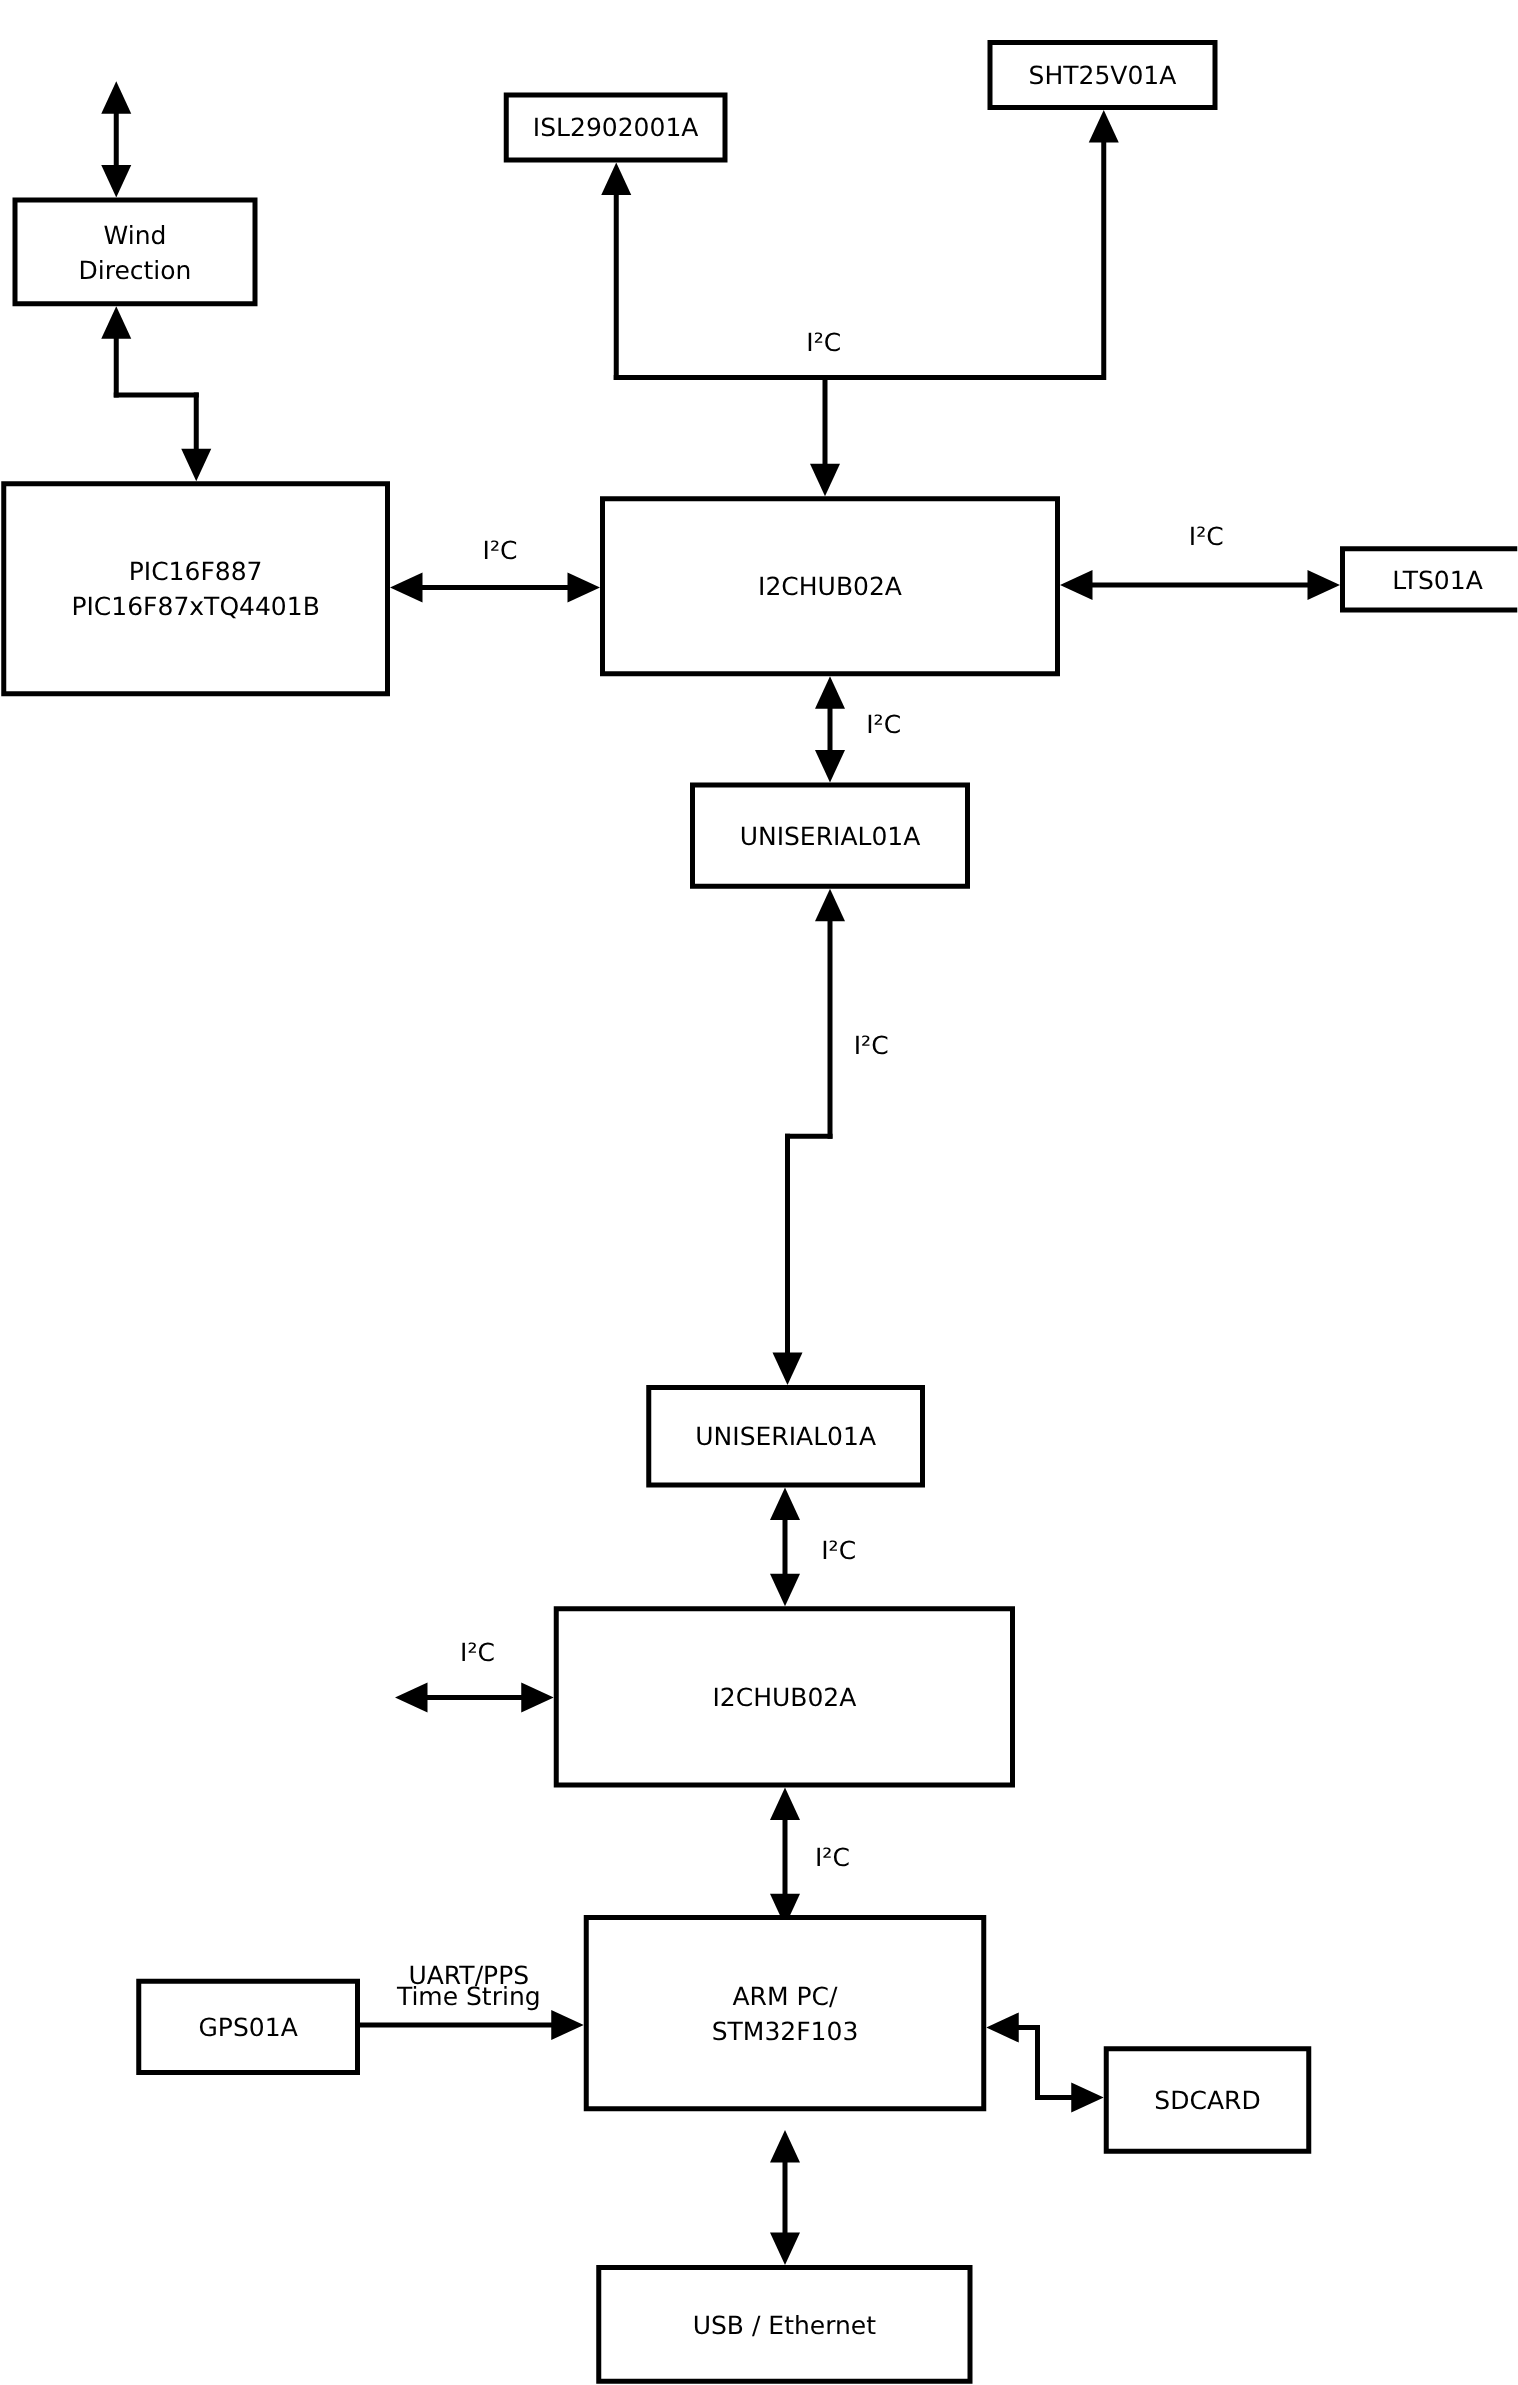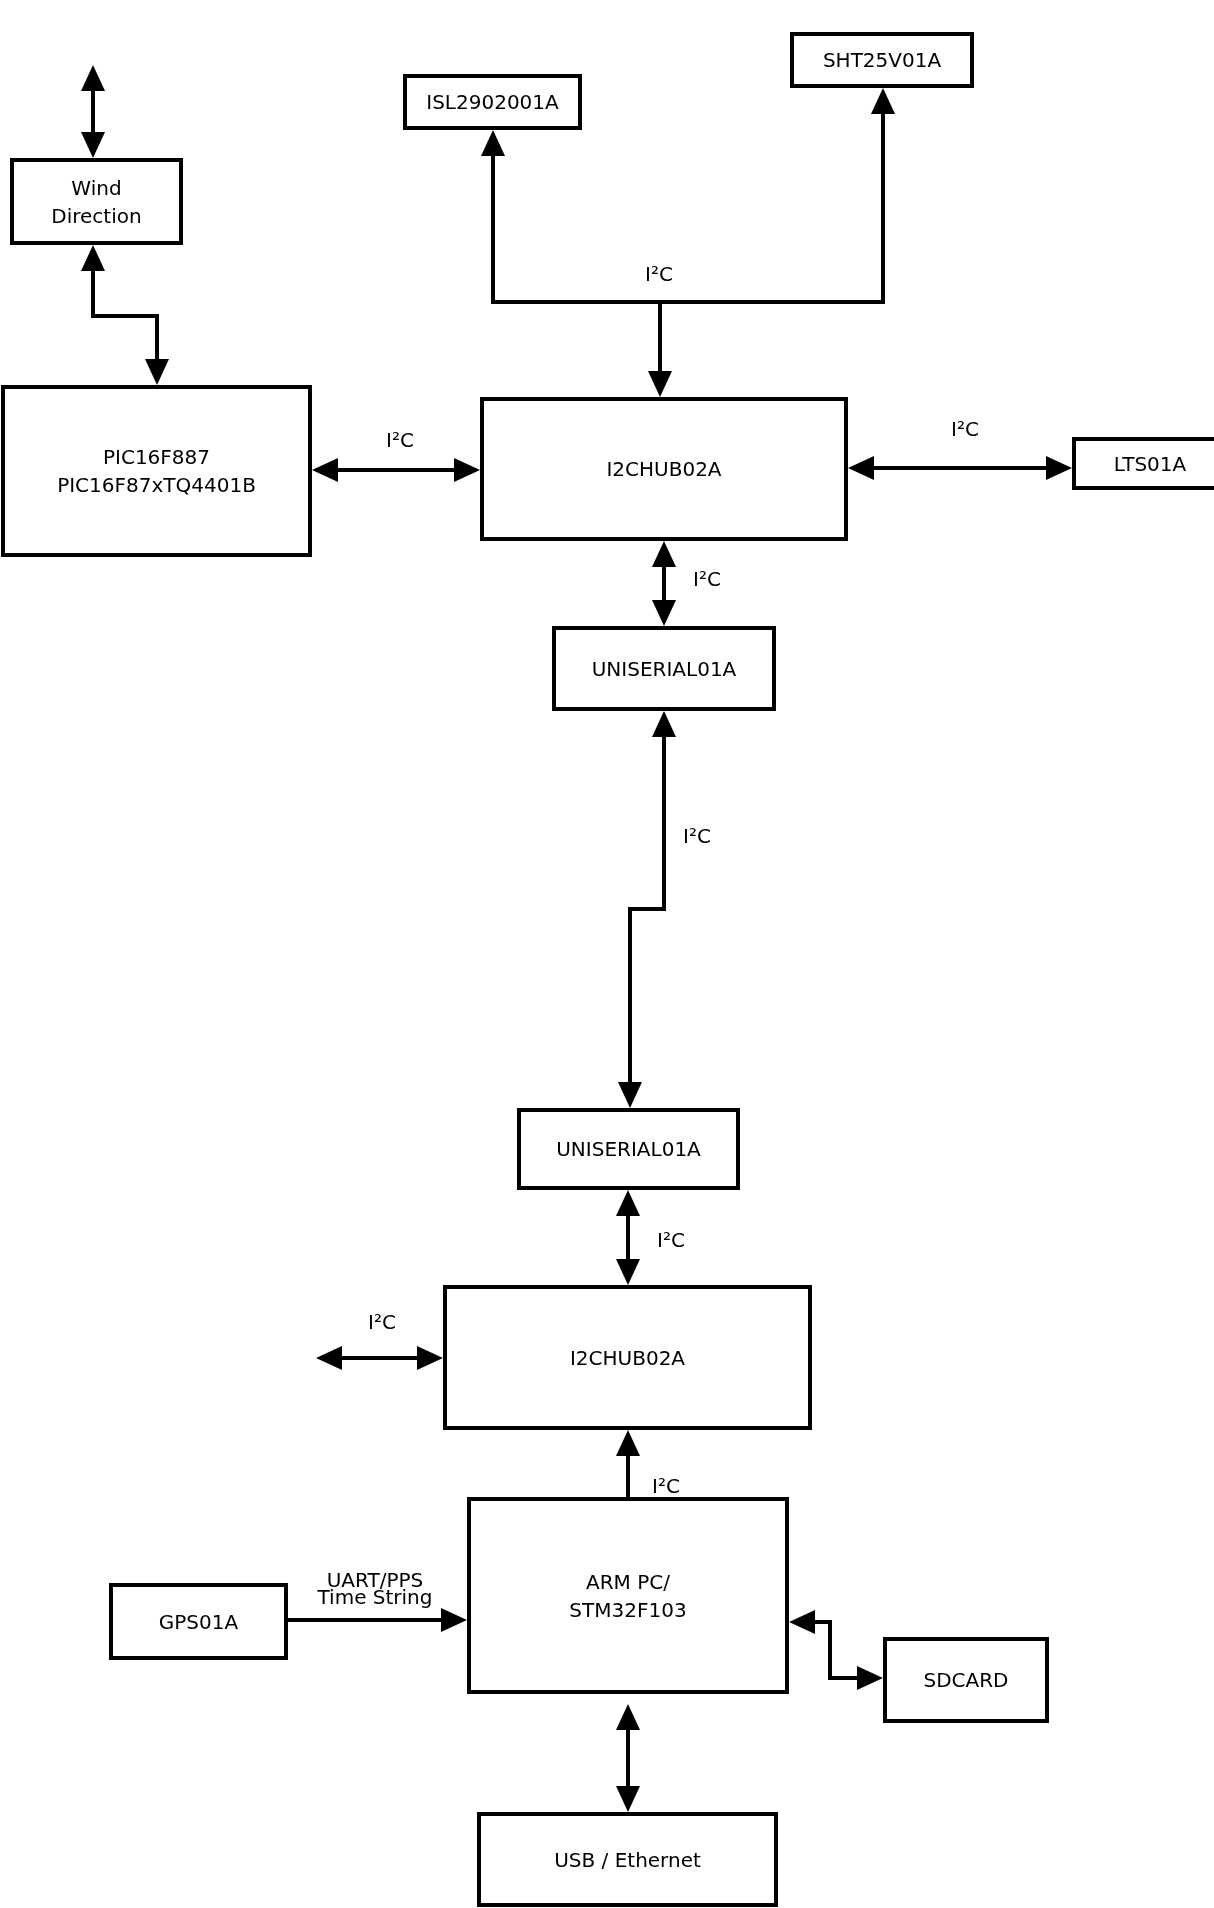--- a/index.html
+++ b/index.html
@@ -130,21 +130,21 @@
     <div class="ah right" style="left:857px;top:1666px"></div>
   </div>
 
   <div class="edge">
     <div class="ah up" style="left:616px;top:1704px"></div>
     <div class="seg" style="left:626px;top:1726px;width:4px;height:64px"></div>
     <div class="ah down" style="left:616px;top:1786px"></div>
   </div>
 
 
-  <div class="node" style="left:10px;top:158px;width:173px;height:87px">
+  <div class="node" style="left:10px;top:158px;width:196px;height:87px">
     <div>Wind</div>
     <div>Direction</div>
   </div>
 
   <div class="node" style="left:1px;top:385px;width:311px;height:172px">
     <div>PIC16F887</div>
     <div>PIC16F87xTQ4401B</div>
   </div>
 
   <div class="node" style="left:403px;top:74px;width:179px;height:56px">
@@ -169,21 +169,21 @@
 
   <div class="node" style="left:517px;top:1108px;width:223px;height:82px">
     <div>UNISERIAL01A</div>
   </div>
 
   <div class="node" style="left:443px;top:1285px;width:369px;height:145px">
     <div>I2CHUB02A</div>
   </div>
 
 
-  <div class="node" style="left:467px;top:1497px;width:322px;height:197px">
+  <div class="node" style="left:467px;top:1532px;width:322px;height:157px">
     <div>ARM PC/</div>
     <div>STM32F103</div>
   </div>
 
   <div class="node" style="left:109px;top:1583px;width:179px;height:77px">
     <div>GPS01A</div>
   </div>
 
   <div class="node" style="left:883px;top:1637px;width:166px;height:86px">
     <div>SDCARD</div>

